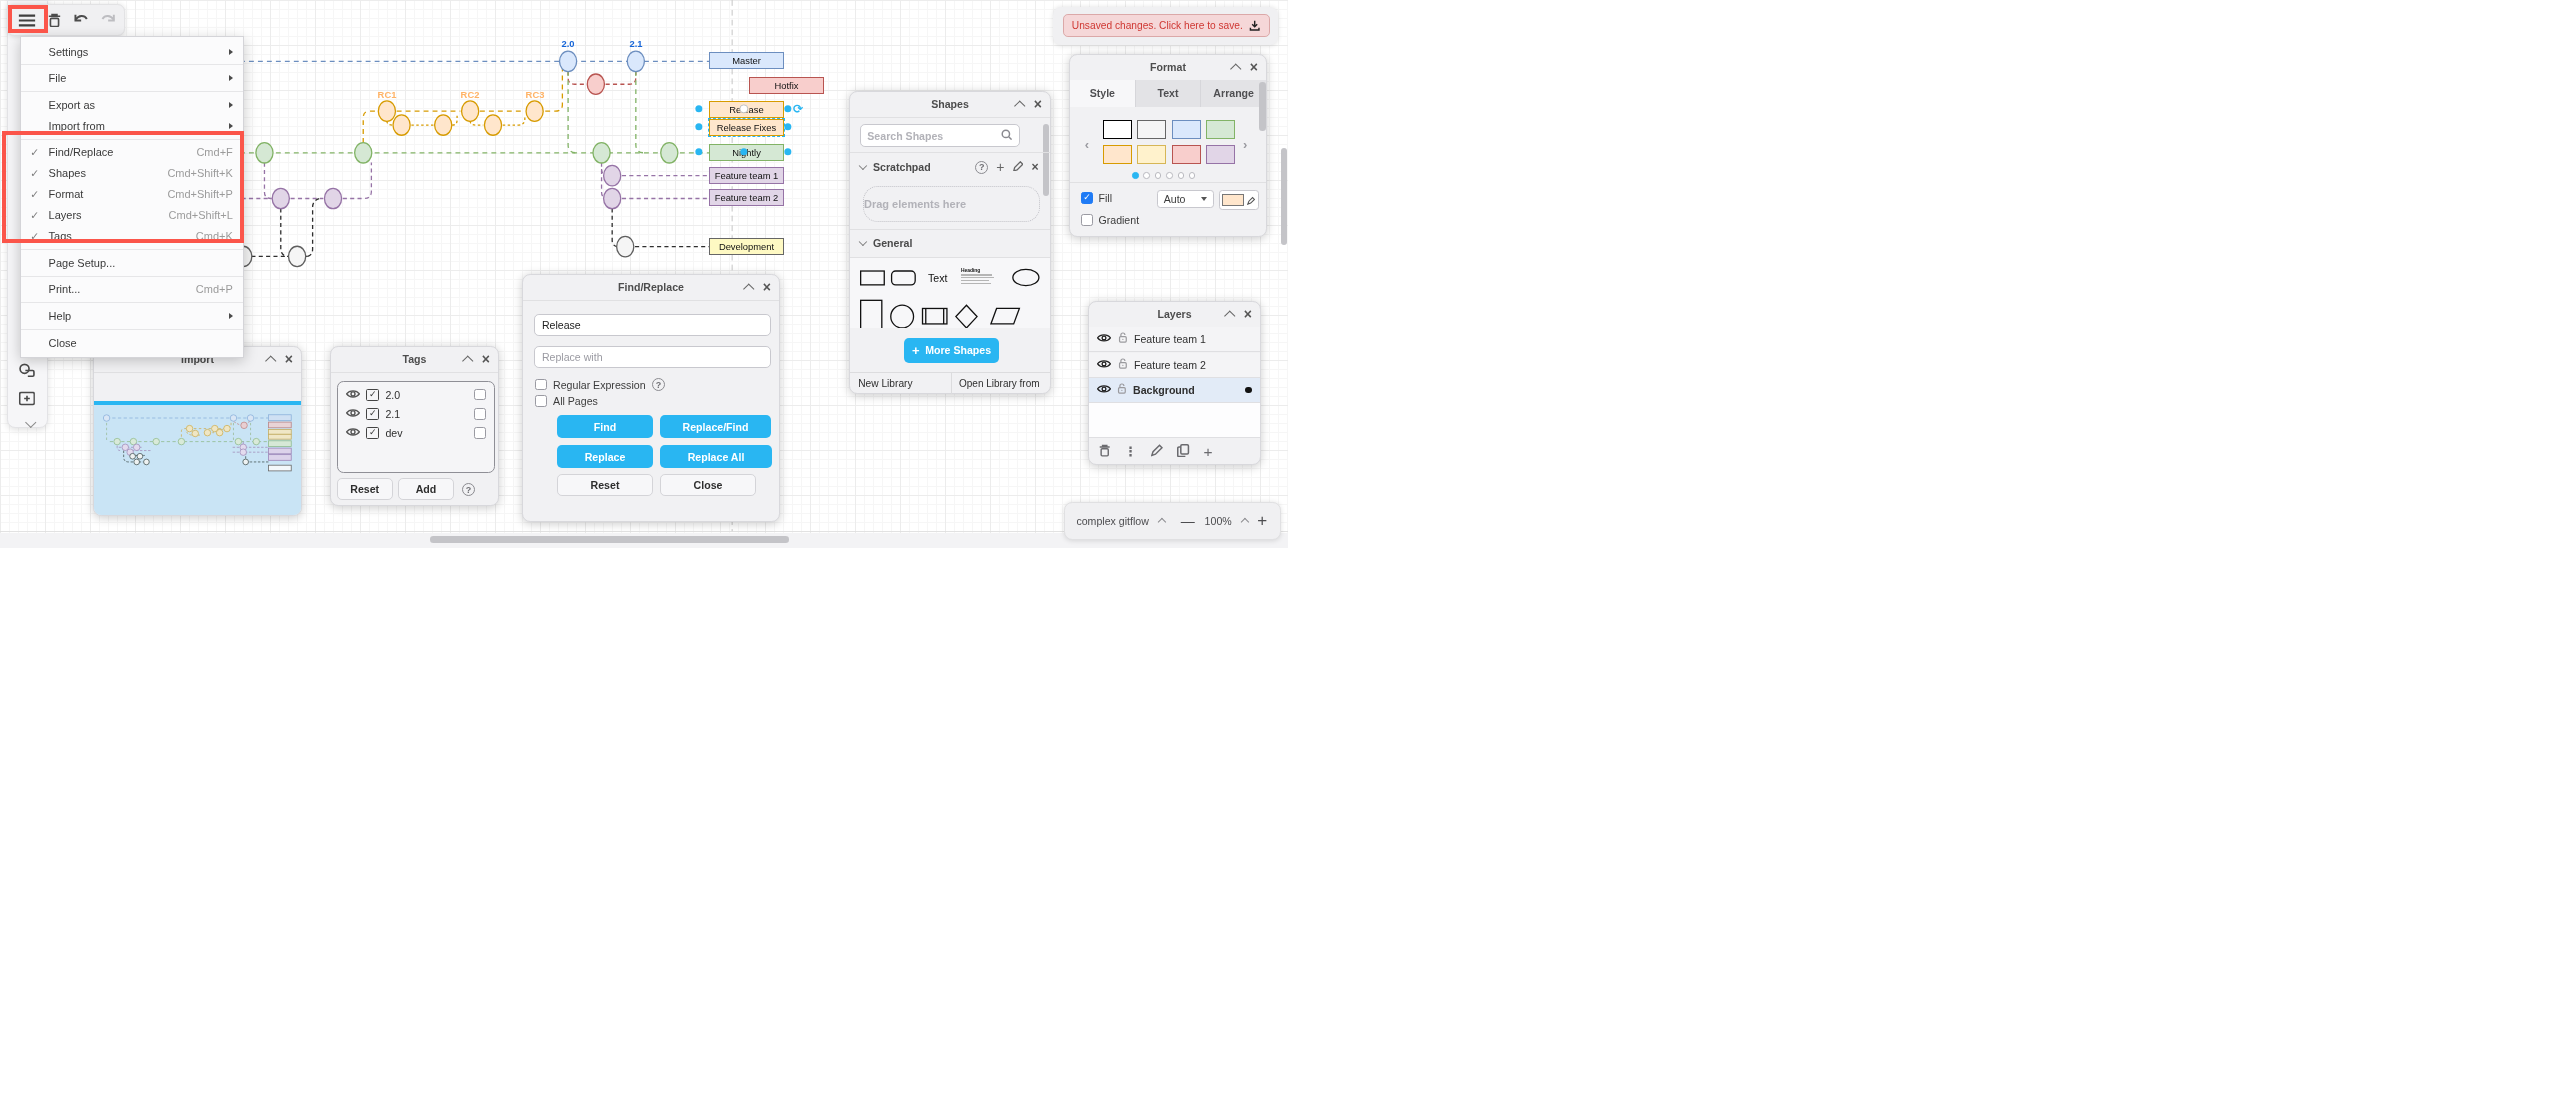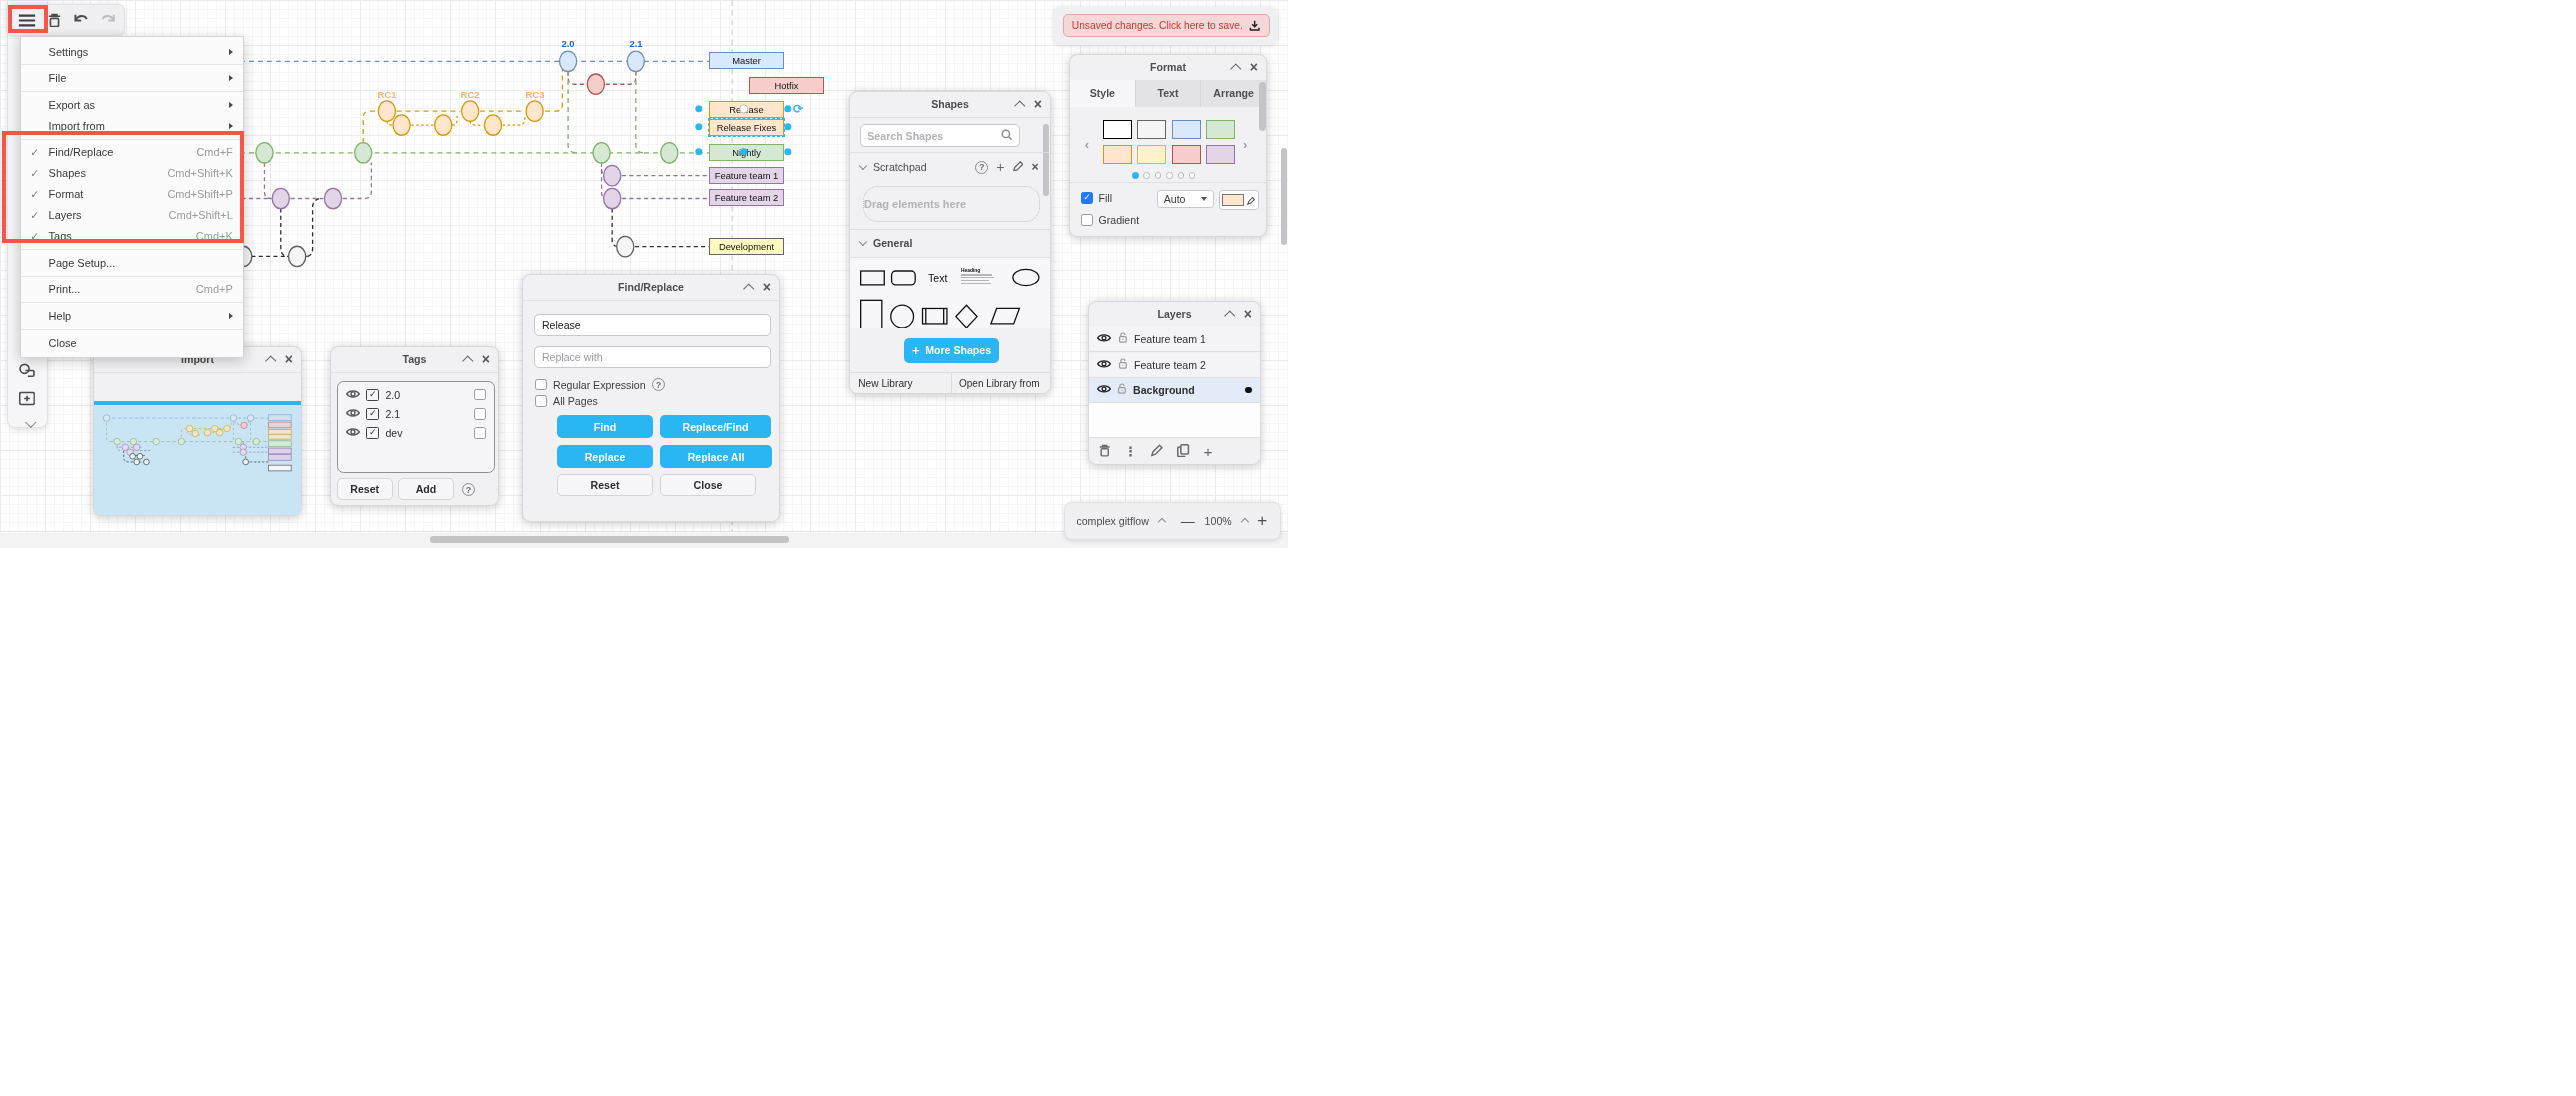--- a/index.html
+++ b/index.html
@@ -429,21 +429,21 @@
       <span class="ghost" style="flex:1">Search Shapes</span>
       <span><svg width="11.4" height="11.4" viewBox="0 0 14 14">
             <circle cx="6" cy="6" r="4.5" fill="none" stroke="#8a8a90" stroke-width="1.8"></circle>
             <path d="M9.5,9.5 L13,13" stroke="#8a8a90" stroke-width="1.8"></path>
           </svg></span>
     </div>
     <div class="scroll-thumb" style="left:193px;top:32px;width:5.7px;height:72px"></div>
     <div style="position:absolute;left:0;top:60px;width:100%;height:0.8px;background:#e0e0e2"></div>
     <div style="position:absolute;left:9.8px;top:67px;right:11.4px;display:flex;align-items:center">
       <span class="chev down" style="border-color:#777;margin-right:7.3px;width:4.9px;height:4.9px"></span>
-      <span style="flex:1;font-weight:normal;color:#4a4a4a">Scratchpad</span>
+      <span style="flex:1;font-weight:bold;color:#4a4a4a">Scratchpad</span>
       <span class="qmark" style="margin-right:8.2px">?</span>
       <span style="font-size:14px;color:#666;margin-right:8.2px">+</span>
       <span><svg width="10.6" height="10.6" viewBox="0 0 13 13">
             <path d="M1,12 l1-4 7-7 3,3 -7,7 z" fill="none" stroke="#666" stroke-width="1.6"></path>
           </svg></span>
       <span class="xicon" style="margin-left:8.2px;font-size:12.2px">×</span>
     </div>
     <div style="position:absolute;left:13px;top:94px;width:175px;height:34px;border:1.6px dotted #c2c2c8;border-radius:14.7px;display:flex;align-items:center;justify-content:flex-start">
       <span class="ghost" style="font-size:11px">Drag elements here</span>
     </div>

